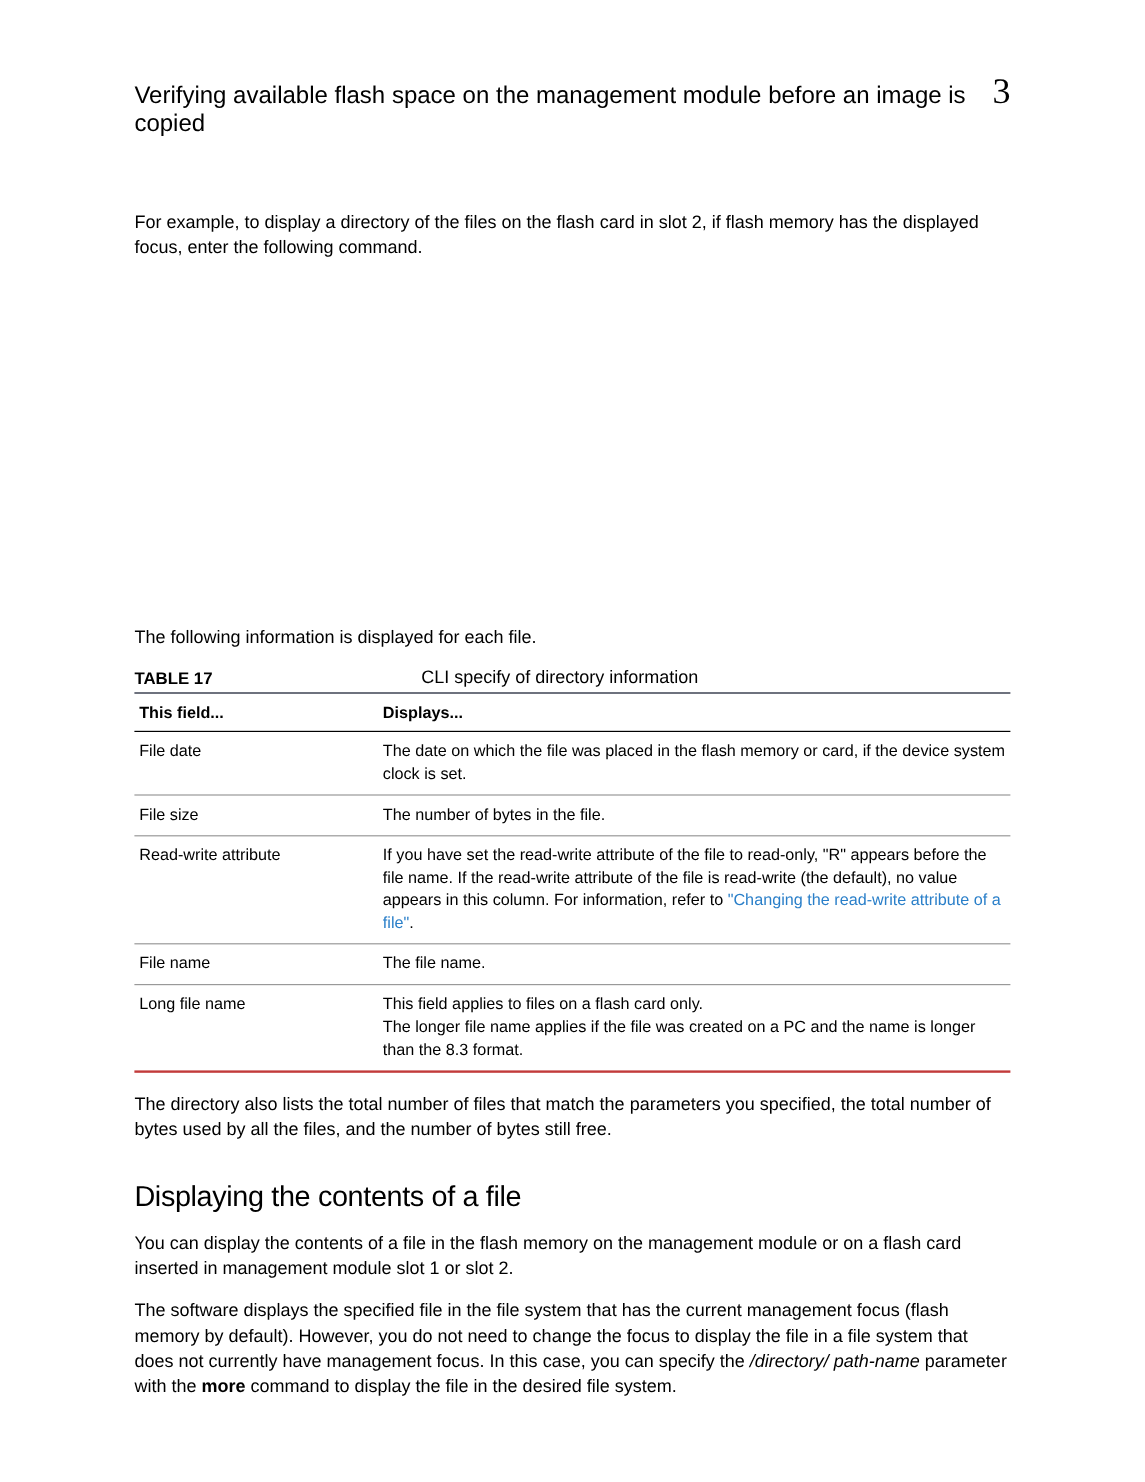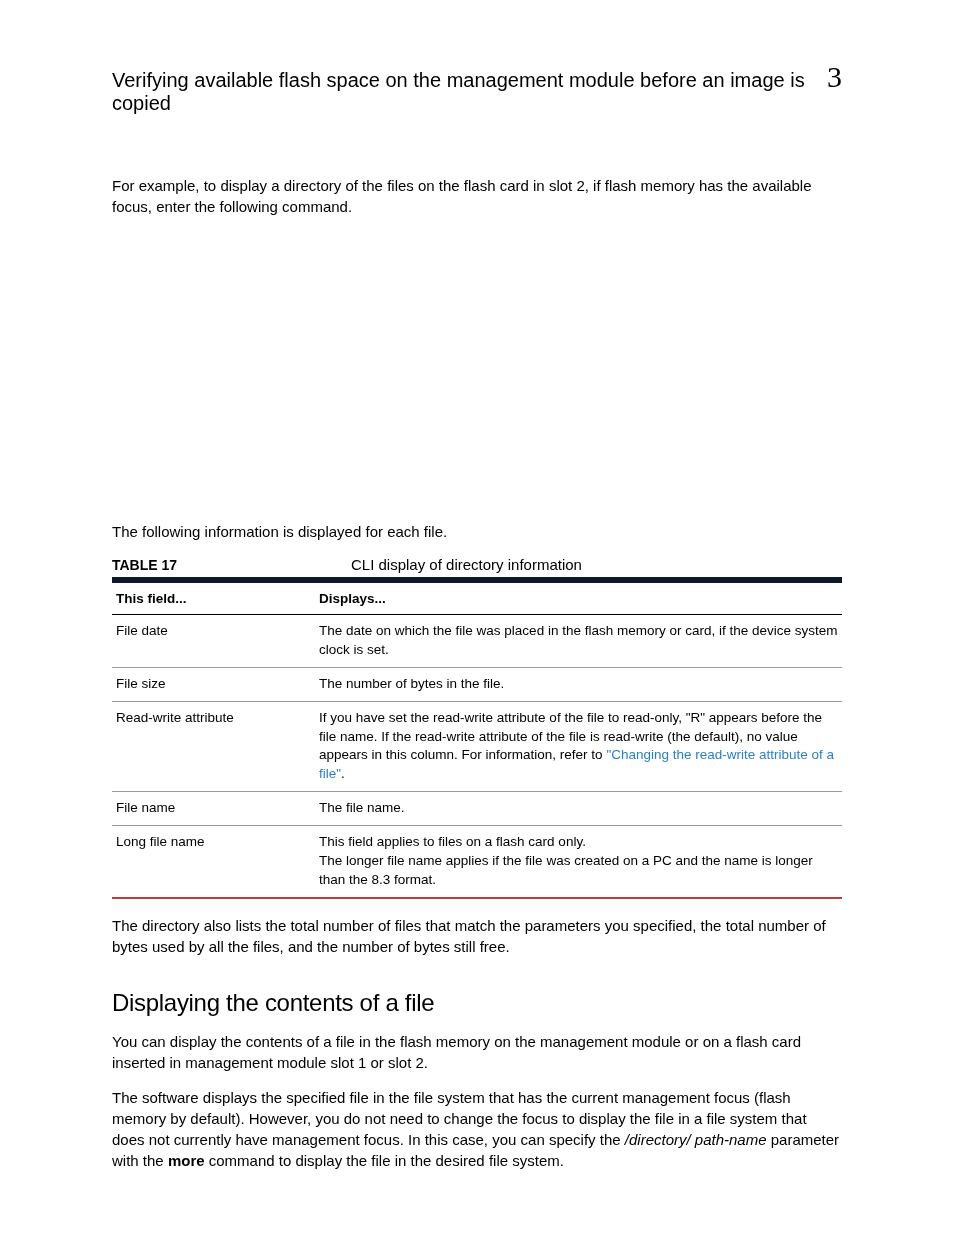--- a/index.html
+++ b/index.html
@@ -52,21 +52,21 @@
     font-family: Arial, Helvetica, sans-serif;
     width: 195px;
   }
   .table-title {
     font-size: 15px;
   }
   table {
     width: 100%;
     border-collapse: collapse;
     font-size: 13.5px;
-    border-top: 6px solid #0f172a;
+    border-top: 1px solid #0f172a;
     border-bottom: 2px solid #c23b3b;
   }
   thead th {
     text-align: left;
     font-weight: bold;
     padding: 8px 4px 8px 4px;
     border-bottom: 1px solid #000;
   }
   thead th:first-child {
     width: 195px;
@@ -102,29 +102,29 @@
 </head>
 <body>
 
 <div class="page">
 
   <div class="header-row">
     <span class="header-text">Verifying available flash space on the management  module before an image is copied</span>
     <span class="chapter-number">3</span>
   </div>
 
-  <p class="body-text">For example, to display a directory of the files on the flash card in slot 2, if flash memory has the available focus, enter the following command.</p>
+  <p class="body-text">For example, to display a directory of the files on the flash card in slot 2, if flash memory has the displayed focus, enter the following command.</p>
 
   <div class="gap-large"></div>
 
   <p class="body-text">The following information is displayed for each file.</p>
 
   <div class="table-caption">
     <span class="table-label">TABLE 17</span>
-    <span class="table-title">CLI display of directory information</span>
+    <span class="table-title">CLI specify of directory information</span>
   </div>
 
   <table>
     <thead>
       <tr>
         <th>This field...</th>
         <th>Displays...</th>
       </tr>
     </thead>
     <tbody>

